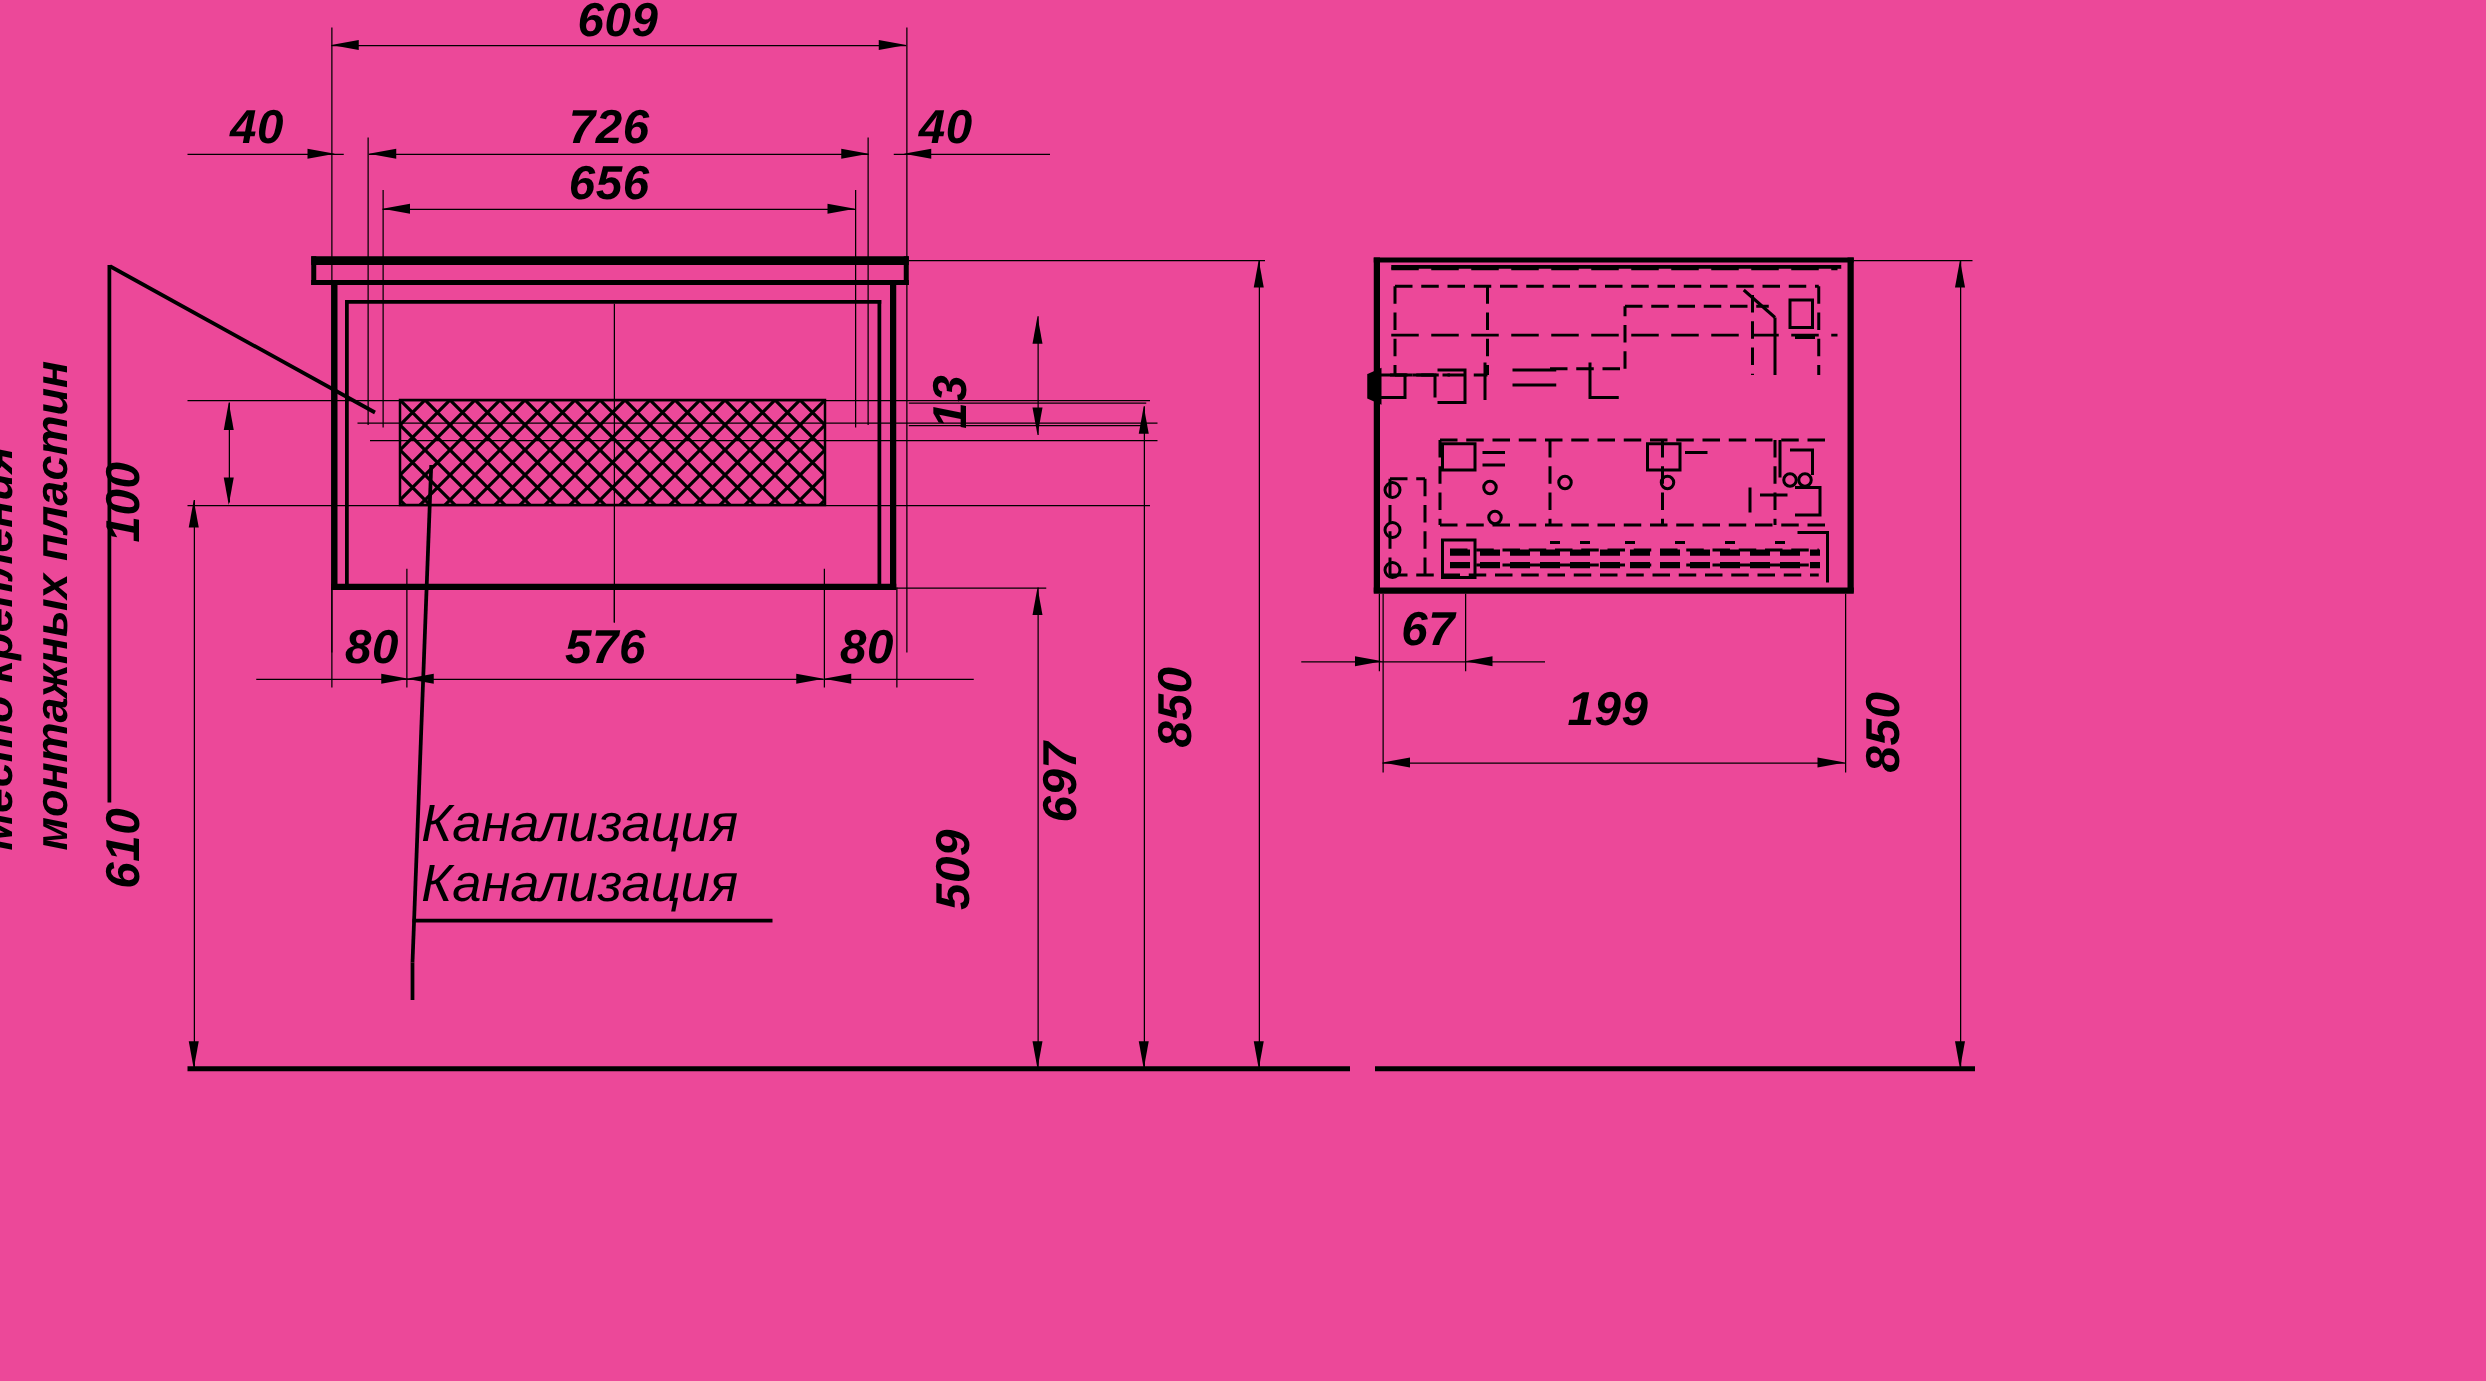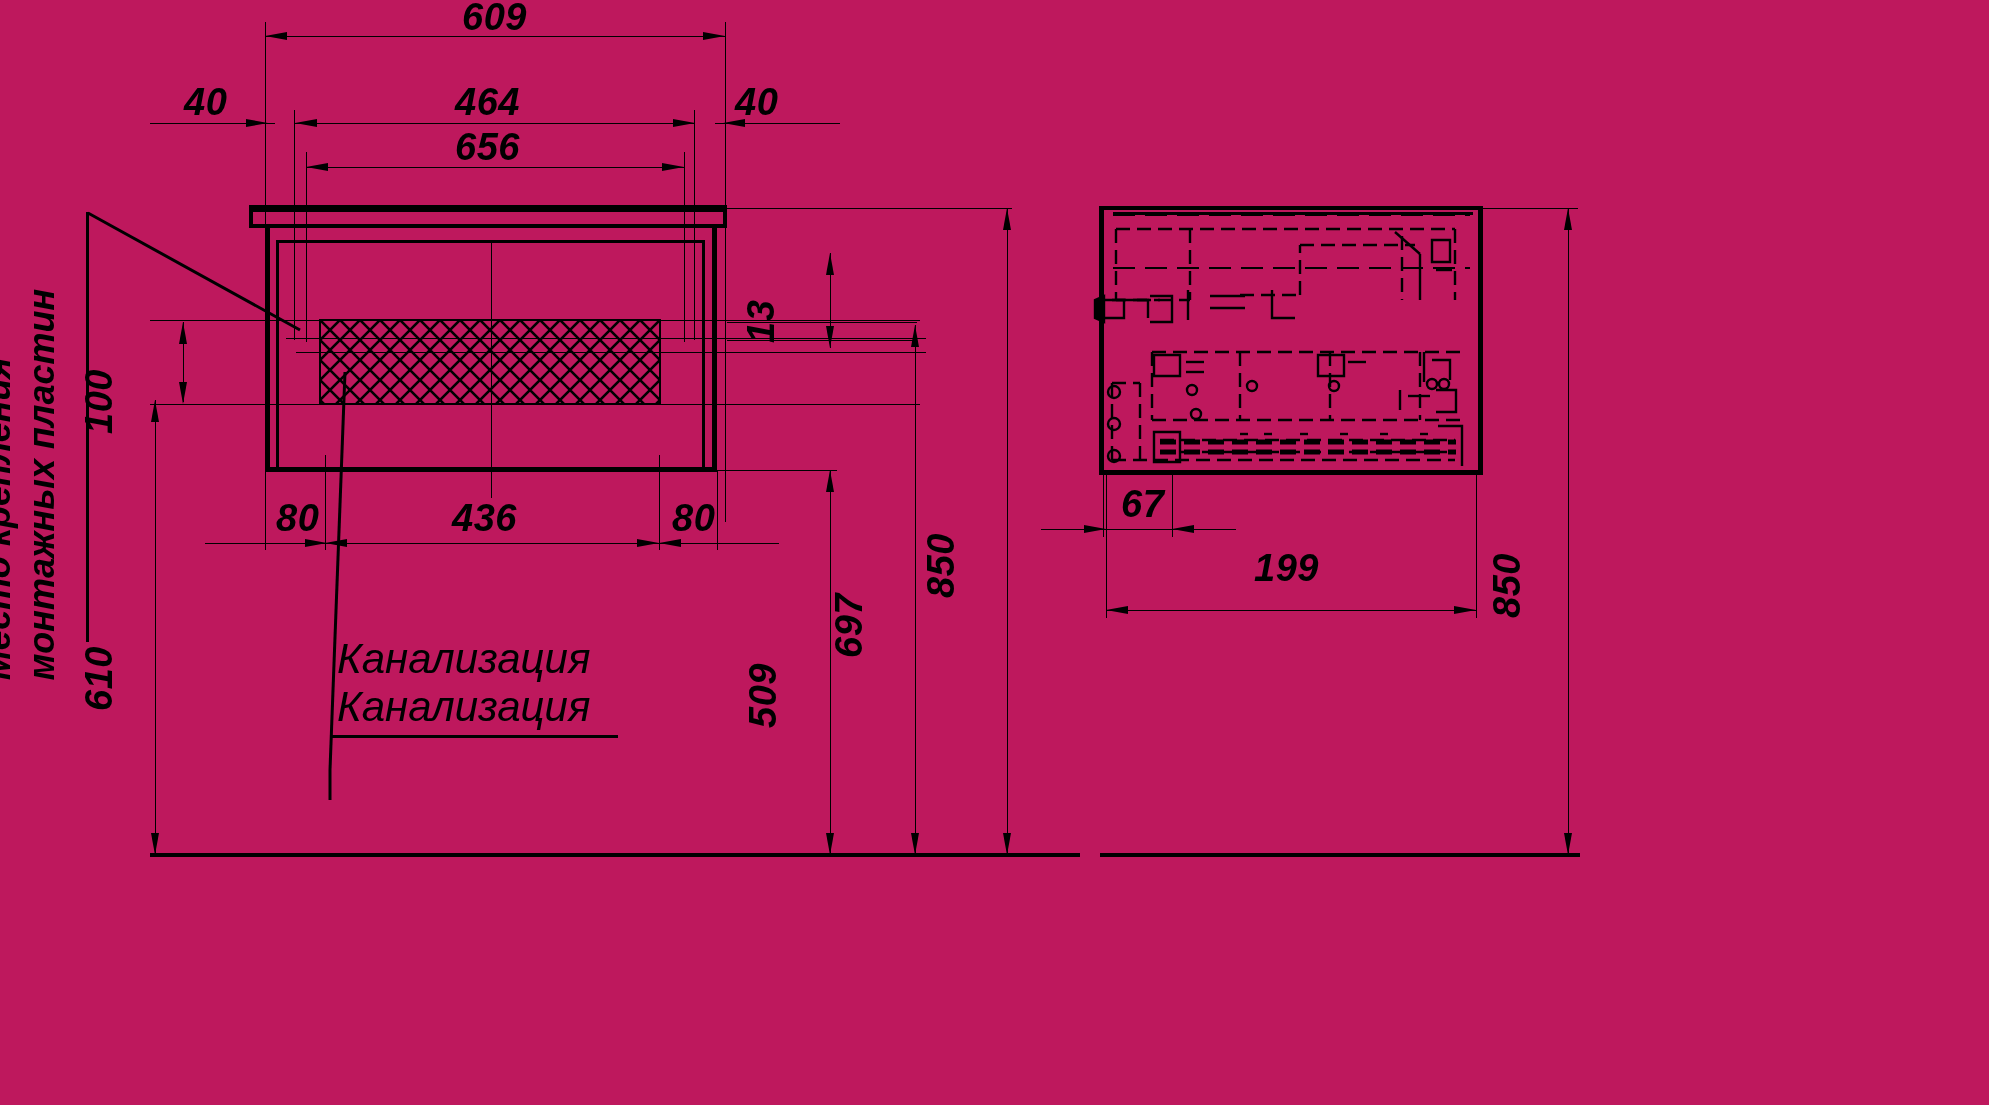--- a/index.html
+++ b/index.html
@@ -7,21 +7,21 @@
     padding: 0;
     background: #ffffff;
   }
   body {
     font-family: "Liberation Sans", sans-serif;
   }
   #sheet {
     position: relative;
     width: 1989px;
     height: 1105px;
-    background: #be185d;
+    background: #ec4899;
     overflow: hidden;
   }
   
   .ln {                 
     position: absolute;
     background: #000000;
   }
   .hln { height: 1px; }
   .vln { width: 1px; }
   .thick { background:#000000; }
@@ -96,21 +96,21 @@
   <div class="ln vln" style="left:265px; top:22px; height:500px;"></div>
   <div class="ln vln" style="left:725px; top:22px; height:500px;"></div>
 
   <div class="dim h" style="left:184px; top:83px;">40</div>
   <div class="dim h" style="left:735px; top:83px;">40</div>
   <div class="ln hln" style="left:150px; top:123px; width:125px;"></div>
   <div class="ln hln" style="left:715px; top:123px; width:125px;"></div>
   <div class="arw arw-r" style="left:246px; top:119px;"></div>
   <div class="arw arw-l" style="left:723px; top:119px;"></div>
 
-  <div class="dim h" style="left:455px; top:83px;">464</div>
+  <div class="dim h" style="left:455px; top:83px;">726</div>
   <div class="ln hln" style="left:295px; top:123px; width:400px;"></div>
   <div class="arw arw-l" style="left:295px; top:119px;"></div>
   <div class="arw arw-r" style="left:673px; top:119px;"></div>
   <div class="ln vln" style="left:294px; top:110px; height:230px;"></div>
   <div class="ln vln" style="left:694px; top:110px; height:230px;"></div>
 
   <div class="dim h" style="left:455px; top:128px;">656</div>
   <div class="ln hln" style="left:306px; top:167px; width:378px;"></div>
   <div class="arw arw-l" style="left:306px; top:163px;"></div>
   <div class="arw arw-r" style="left:662px; top:163px;"></div>
@@ -159,21 +159,21 @@
     <line x1="88" y1="213" x2="300" y2="330" stroke="#000" stroke-width="3"></line>
     <line x1="345" y1="372" x2="330" y2="770" stroke="#000" stroke-width="3"></line>
     <line x1="330" y1="770" x2="330" y2="800" stroke="#000" stroke-width="3"></line>
   </svg>
 
   <div class="note v" style="left:18px; top:640px;">Место крепления</div>
   <div class="note v" style="left:62px; top:640px;">монтажных пластин</div>
   <div class="ln vln" style="left:86px; top:212px; width:3px; height:430px;"></div>
 
   <div class="dim h" style="left:276px; top:499px;">80</div>
-  <div class="dim h" style="left:452px; top:499px;">436</div>
+  <div class="dim h" style="left:452px; top:499px;">576</div>
   <div class="dim h" style="left:672px; top:499px;">80</div>
 
   <div class="ln hln" style="left:205px; top:543px; width:120px;"></div>
   <div class="ln hln" style="left:325px; top:543px; width:334px;"></div>
   <div class="ln hln" style="left:659px; top:543px; width:120px;"></div>
   <div class="arw arw-r" style="left:305px; top:539px;"></div>
   <div class="arw arw-l" style="left:325px; top:539px;"></div>
   <div class="arw arw-r" style="left:637px; top:539px;"></div>
   <div class="arw arw-l" style="left:659px; top:539px;"></div>
 

